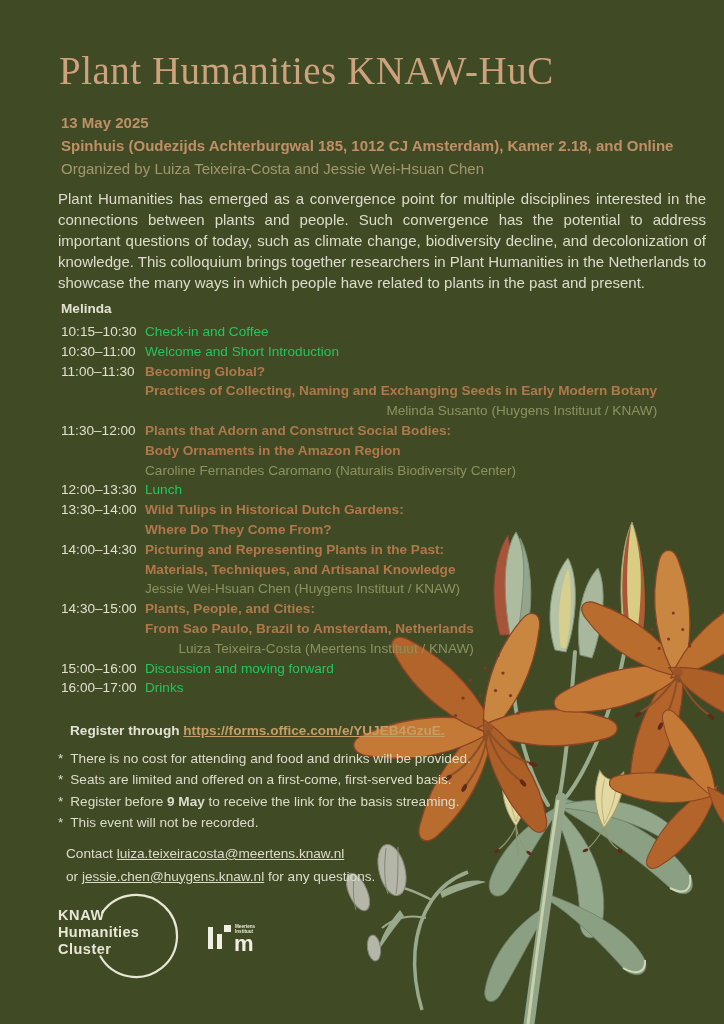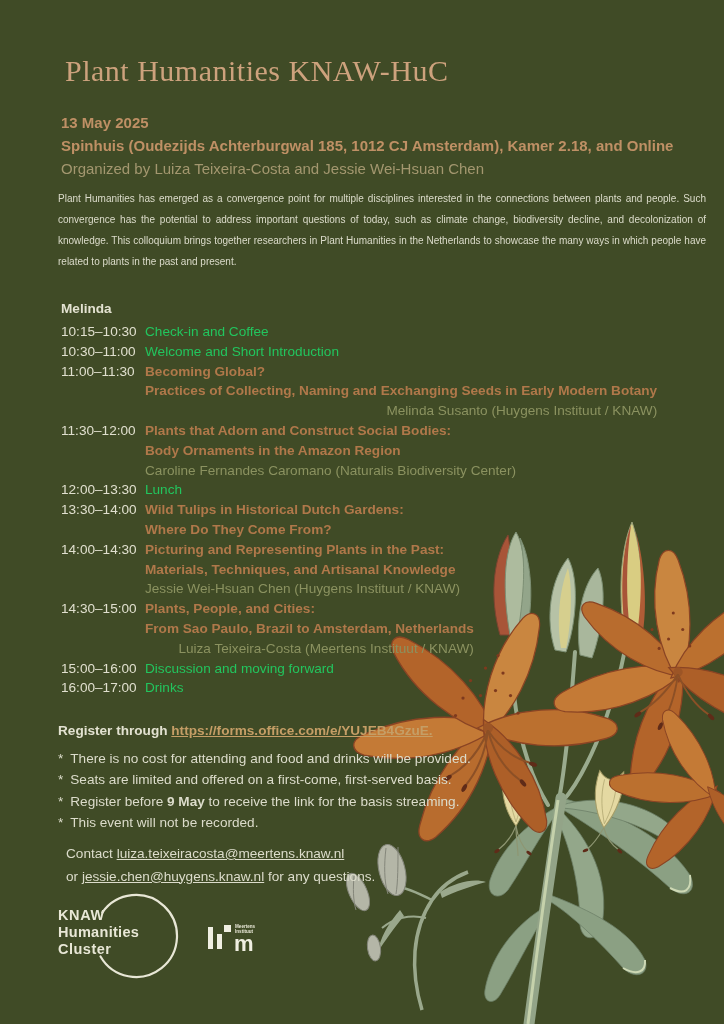--- a/index.html
+++ b/index.html
@@ -4,41 +4,41 @@
 <style>
   html,body{margin:0;padding:0;background:#2b331a;}
   .poster{
     position:relative;width:724px;height:1024px;overflow:hidden;
     background:#404b26;
     font-family:"Liberation Sans",sans-serif;
   }
   .flower{position:absolute;left:340px;top:480px;width:384px;height:544px;z-index:0;pointer-events:none;}
   .content{position:absolute;inset:0;z-index:1;}
   h1.title{
-    position:absolute;left:59px;top:48px;margin:6px;
+    position:absolute;left:59px;top:48px;margin:0;
     font-family:"Liberation Serif",serif;font-weight:400;
-    font-size:30px;color:#cda27d;letter-spacing:0.5px;white-space:nowrap;
+    font-size:39px;color:#cda27d;letter-spacing:0.5px;white-space:nowrap;
   }
   .meta{position:absolute;left:61px;top:111px;font-size:15px;line-height:23px;white-space:nowrap;}
   .m-date,.m-venue{font-weight:700;color:#bf9065;}
   .m-org{color:#a3976f;}
   .intro{
     position:absolute;left:58px;top:188px;width:648px;margin:0;
-    font-size:10px;line-height:21px;color:#dcdccb;text-align:justify;
+    font-size:15px;line-height:21px;color:#dcdccb;text-align:justify;
   }
   .program{position:absolute;left:61px;top:299px;font-size:13.6px;}
   .prog-head{font-weight:700;color:#e3e2d1;line-height:20px;margin-bottom:3px;}
   .prog-row{display:flex;line-height:19.8px;}
   .prog-time{width:84px;flex:none;color:#e0dfce;}
   .prog-line.plain{color:#22c55e;}
   .prog-line.title{color:#b0784a;font-weight:700;}
   .prog-line.speaker{color:#8b9260;text-align:right;}
   .register{position:absolute;left:58px;top:720px;font-size:13.6px;color:#dcdccb;}
   .reg-head{line-height:22px;margin-bottom:6px;}
-  .reg-head .lead{font-weight:700;color:#e3e2d1;}
+  .reg-head .lead{font-weight:700;color:#e3e2d1;margin-left:12px;}
   .reg-link{color:#c59e66;font-weight:700;text-decoration:underline;cursor:pointer;}
   .note{line-height:21.4px;}
   .note .star{margin-right:7px;}
   .note .b{font-weight:700;}
   .contact{position:absolute;left:66px;top:843px;font-size:13.6px;color:#dcdccb;}
   .contact .c-line{line-height:22.5px;}
   .contact .email{text-decoration:underline;cursor:pointer;color:#dcdccb;}
   .logos{position:absolute;left:56px;top:893px;display:flex;align-items:center;}
   .logos svg{display:block;}
 </style>

